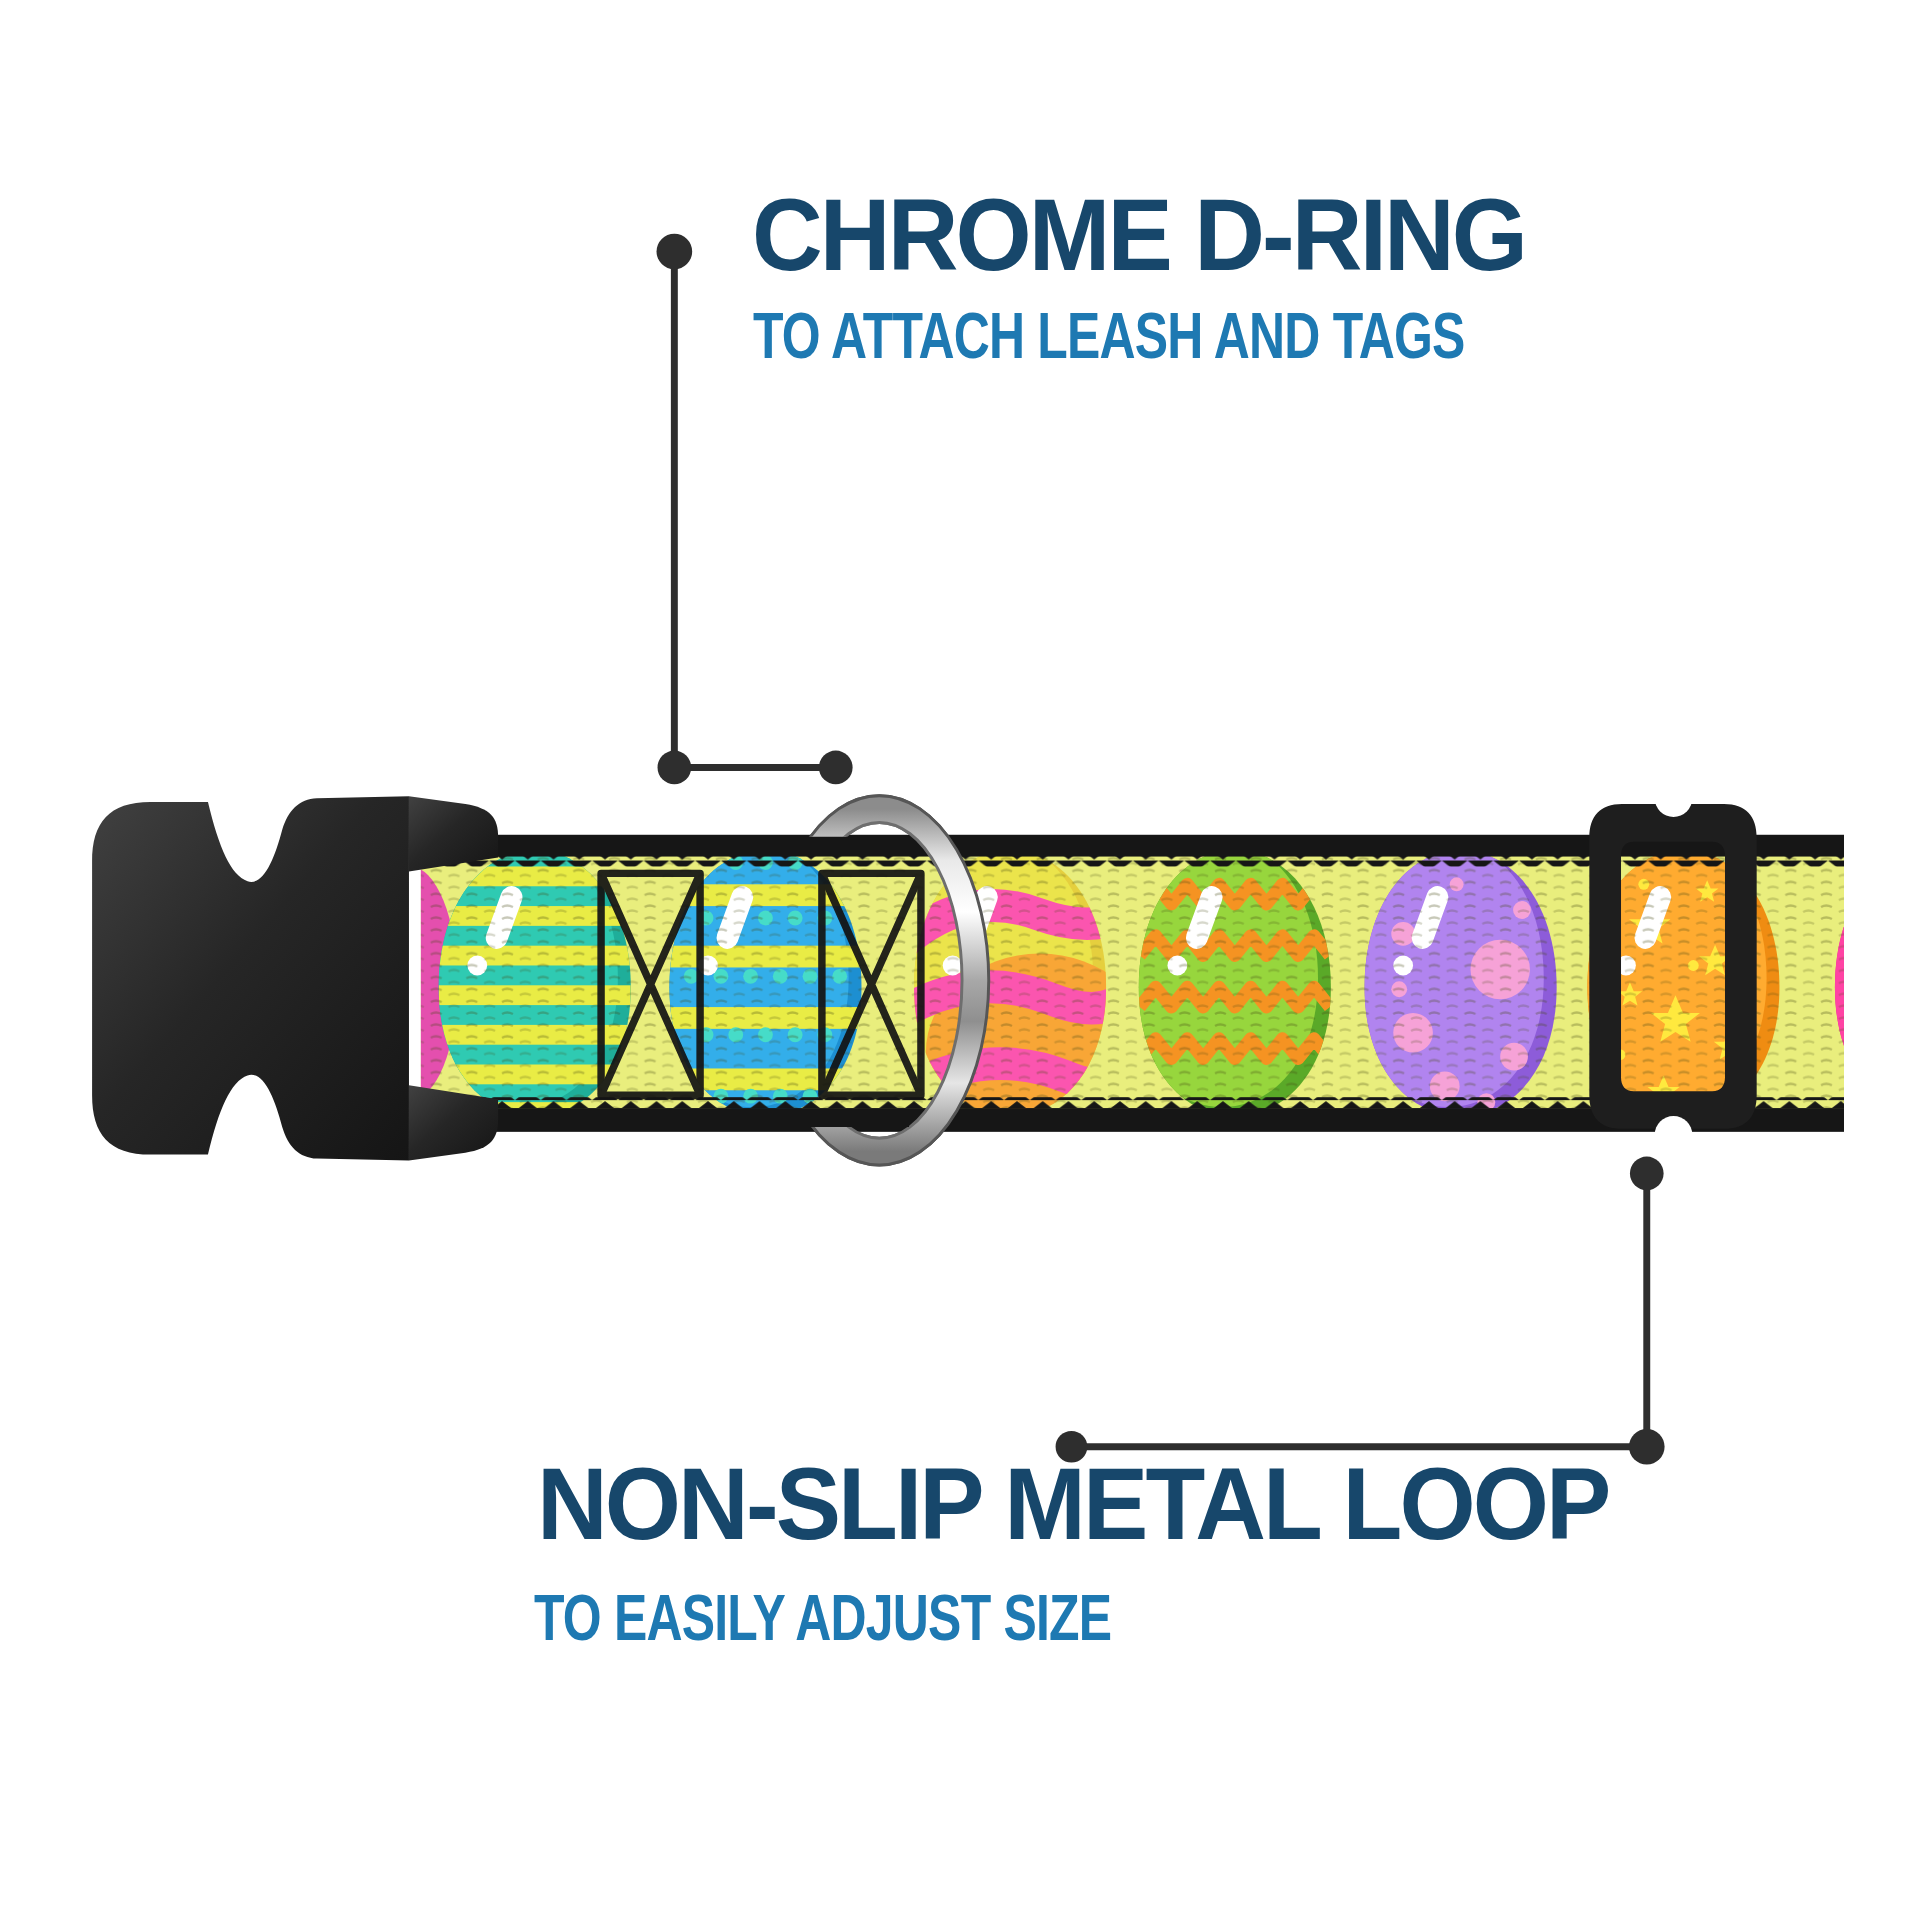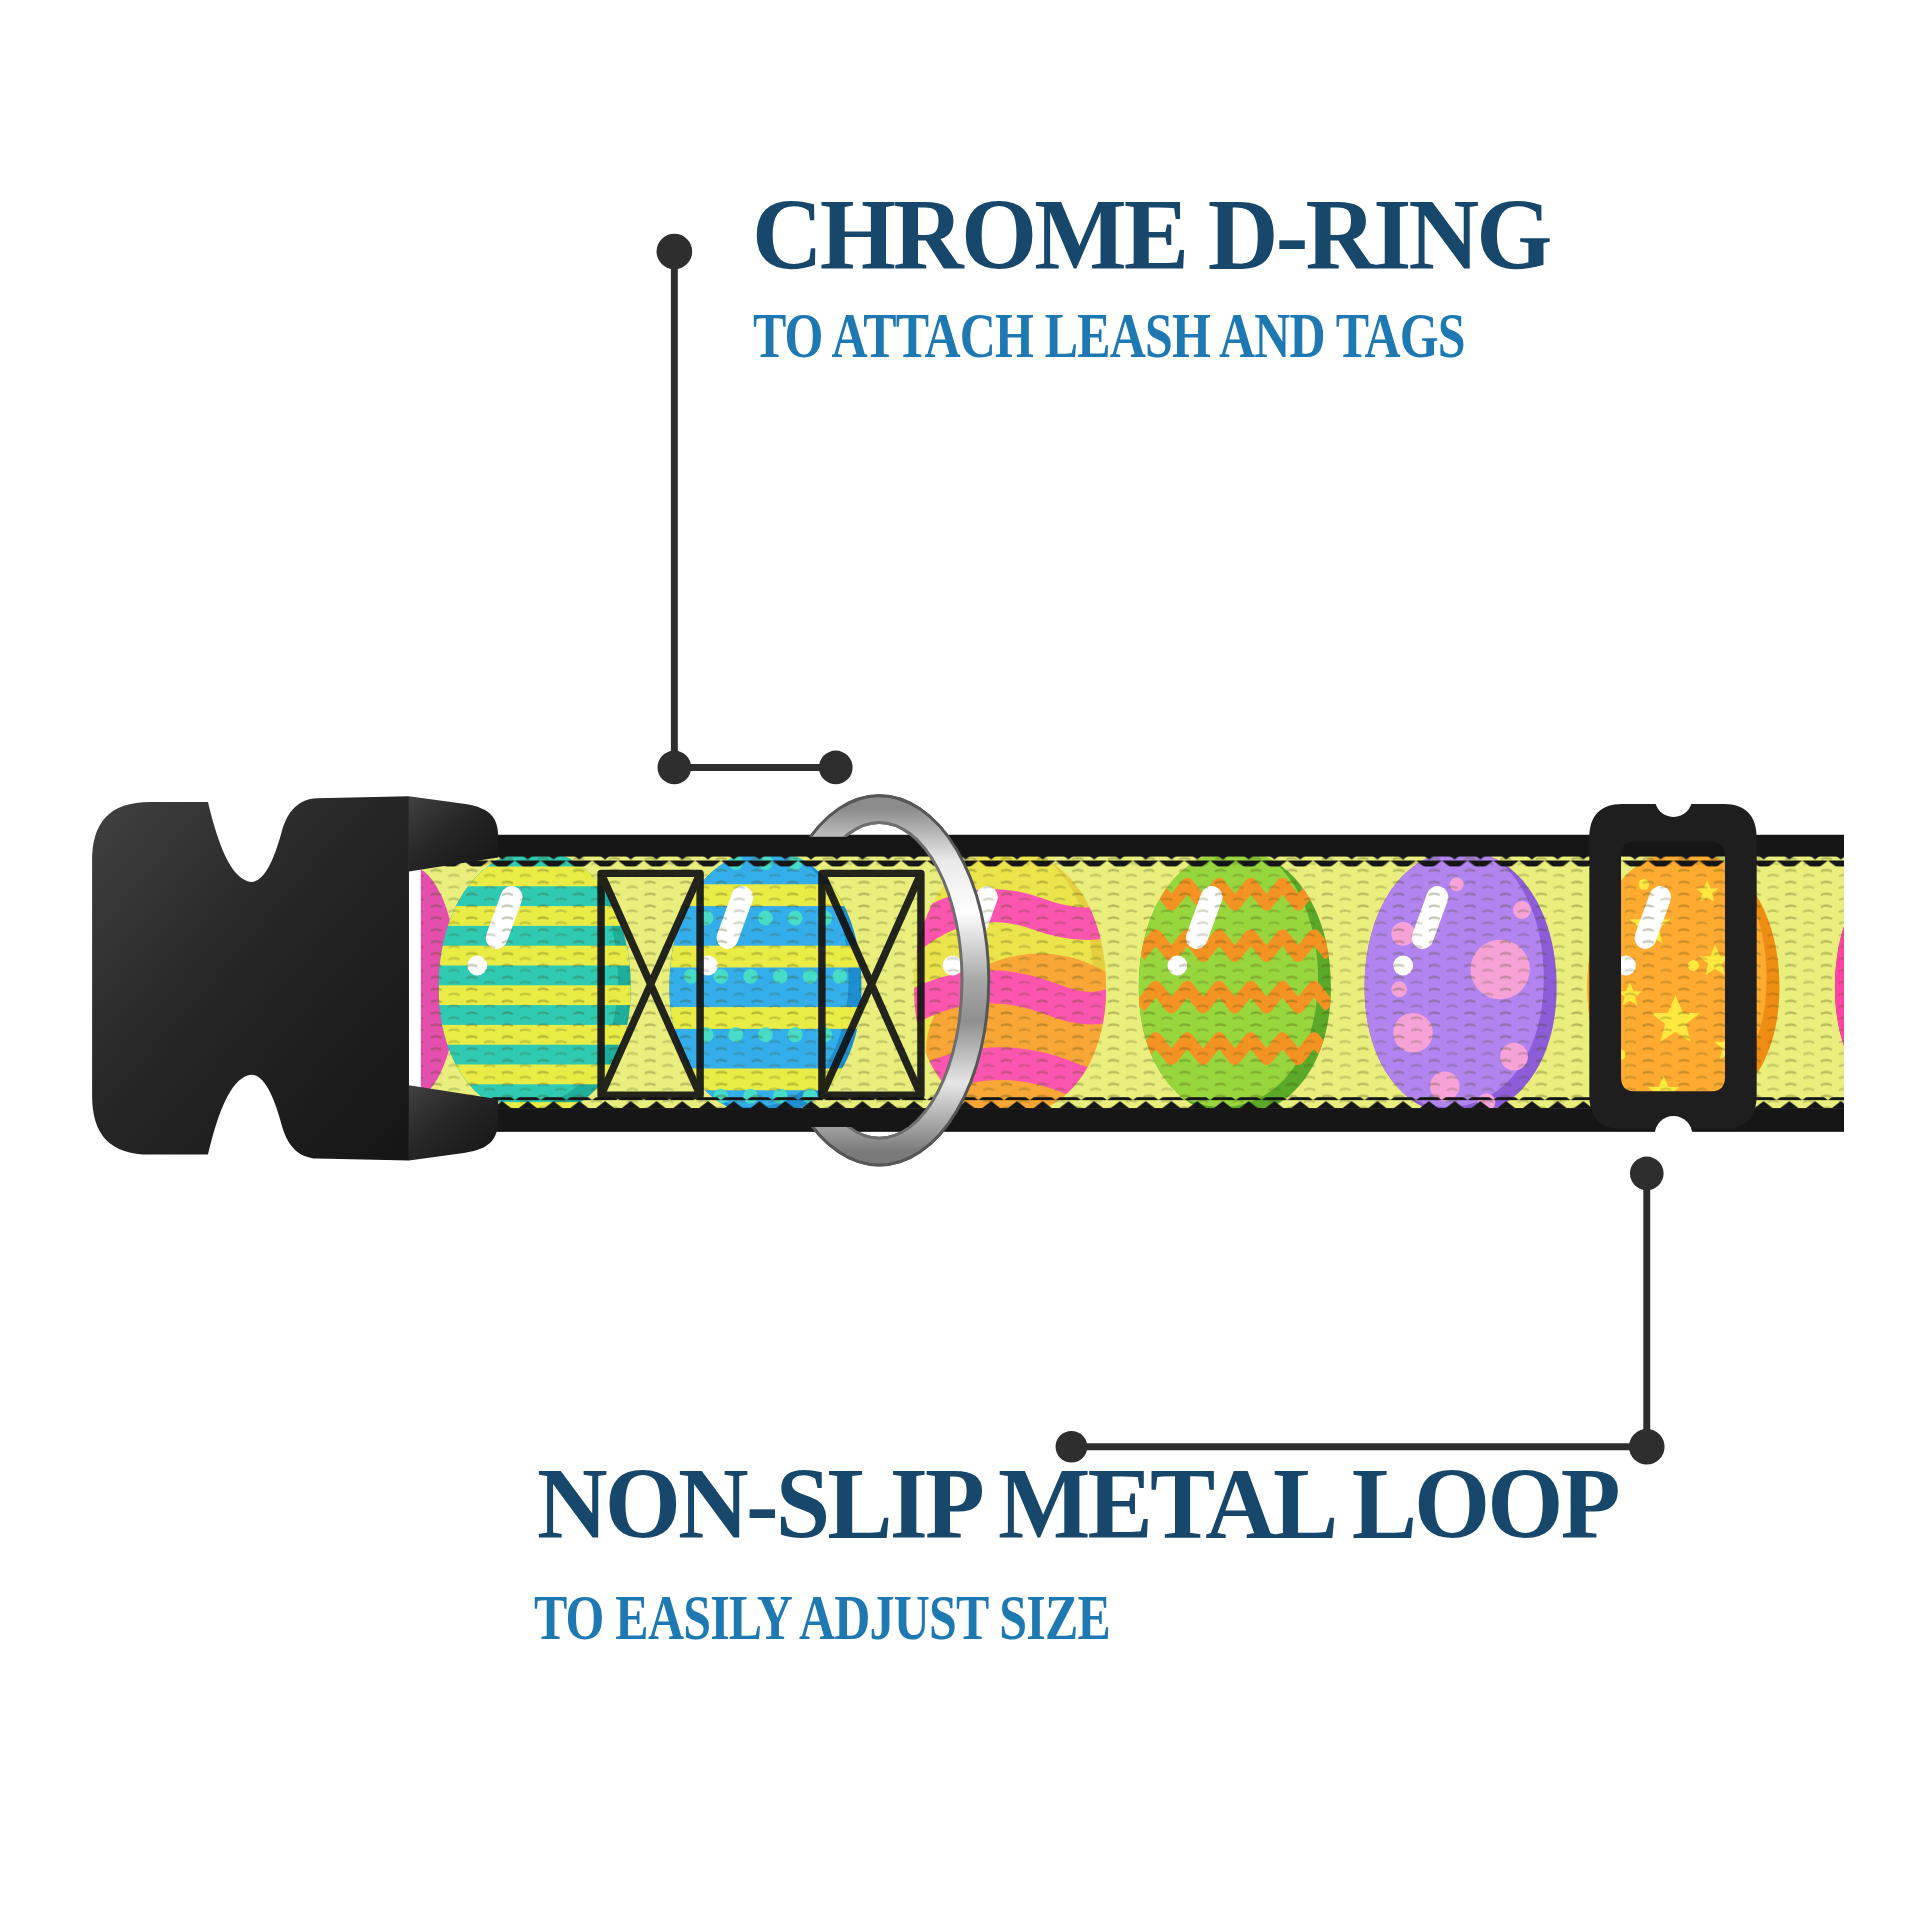--- a/index.html
+++ b/index.html
@@ -1,18 +1,18 @@
 <!DOCTYPE html>
 <html><head>
 <meta charset="utf-8">
 <style>
   html,body{margin:0;padding:0;background:#ffffff;}
   .stage{
     position:relative;width:1844px;height:1927px;background:#ffffff;overflow:hidden;
-    font-family:Liberation Serif, serif;
+    font-family:Liberation Sans, sans-serif;
   }
   svg.art{position:absolute;left:0;top:0;width:1927px;height:1927px;}
   .callout-title{
     position:absolute;font-weight:700;font-size:102px;letter-spacing:-3px;
     color:#17476b;line-height:1;white-space:nowrap;
     transform:scaleX(.96);transform-origin:0 0;
   }
   .callout-sub{
     position:absolute;font-weight:700;font-size:64px;letter-spacing:-1px;
     color:#1e79b2;line-height:1;white-space:nowrap;

